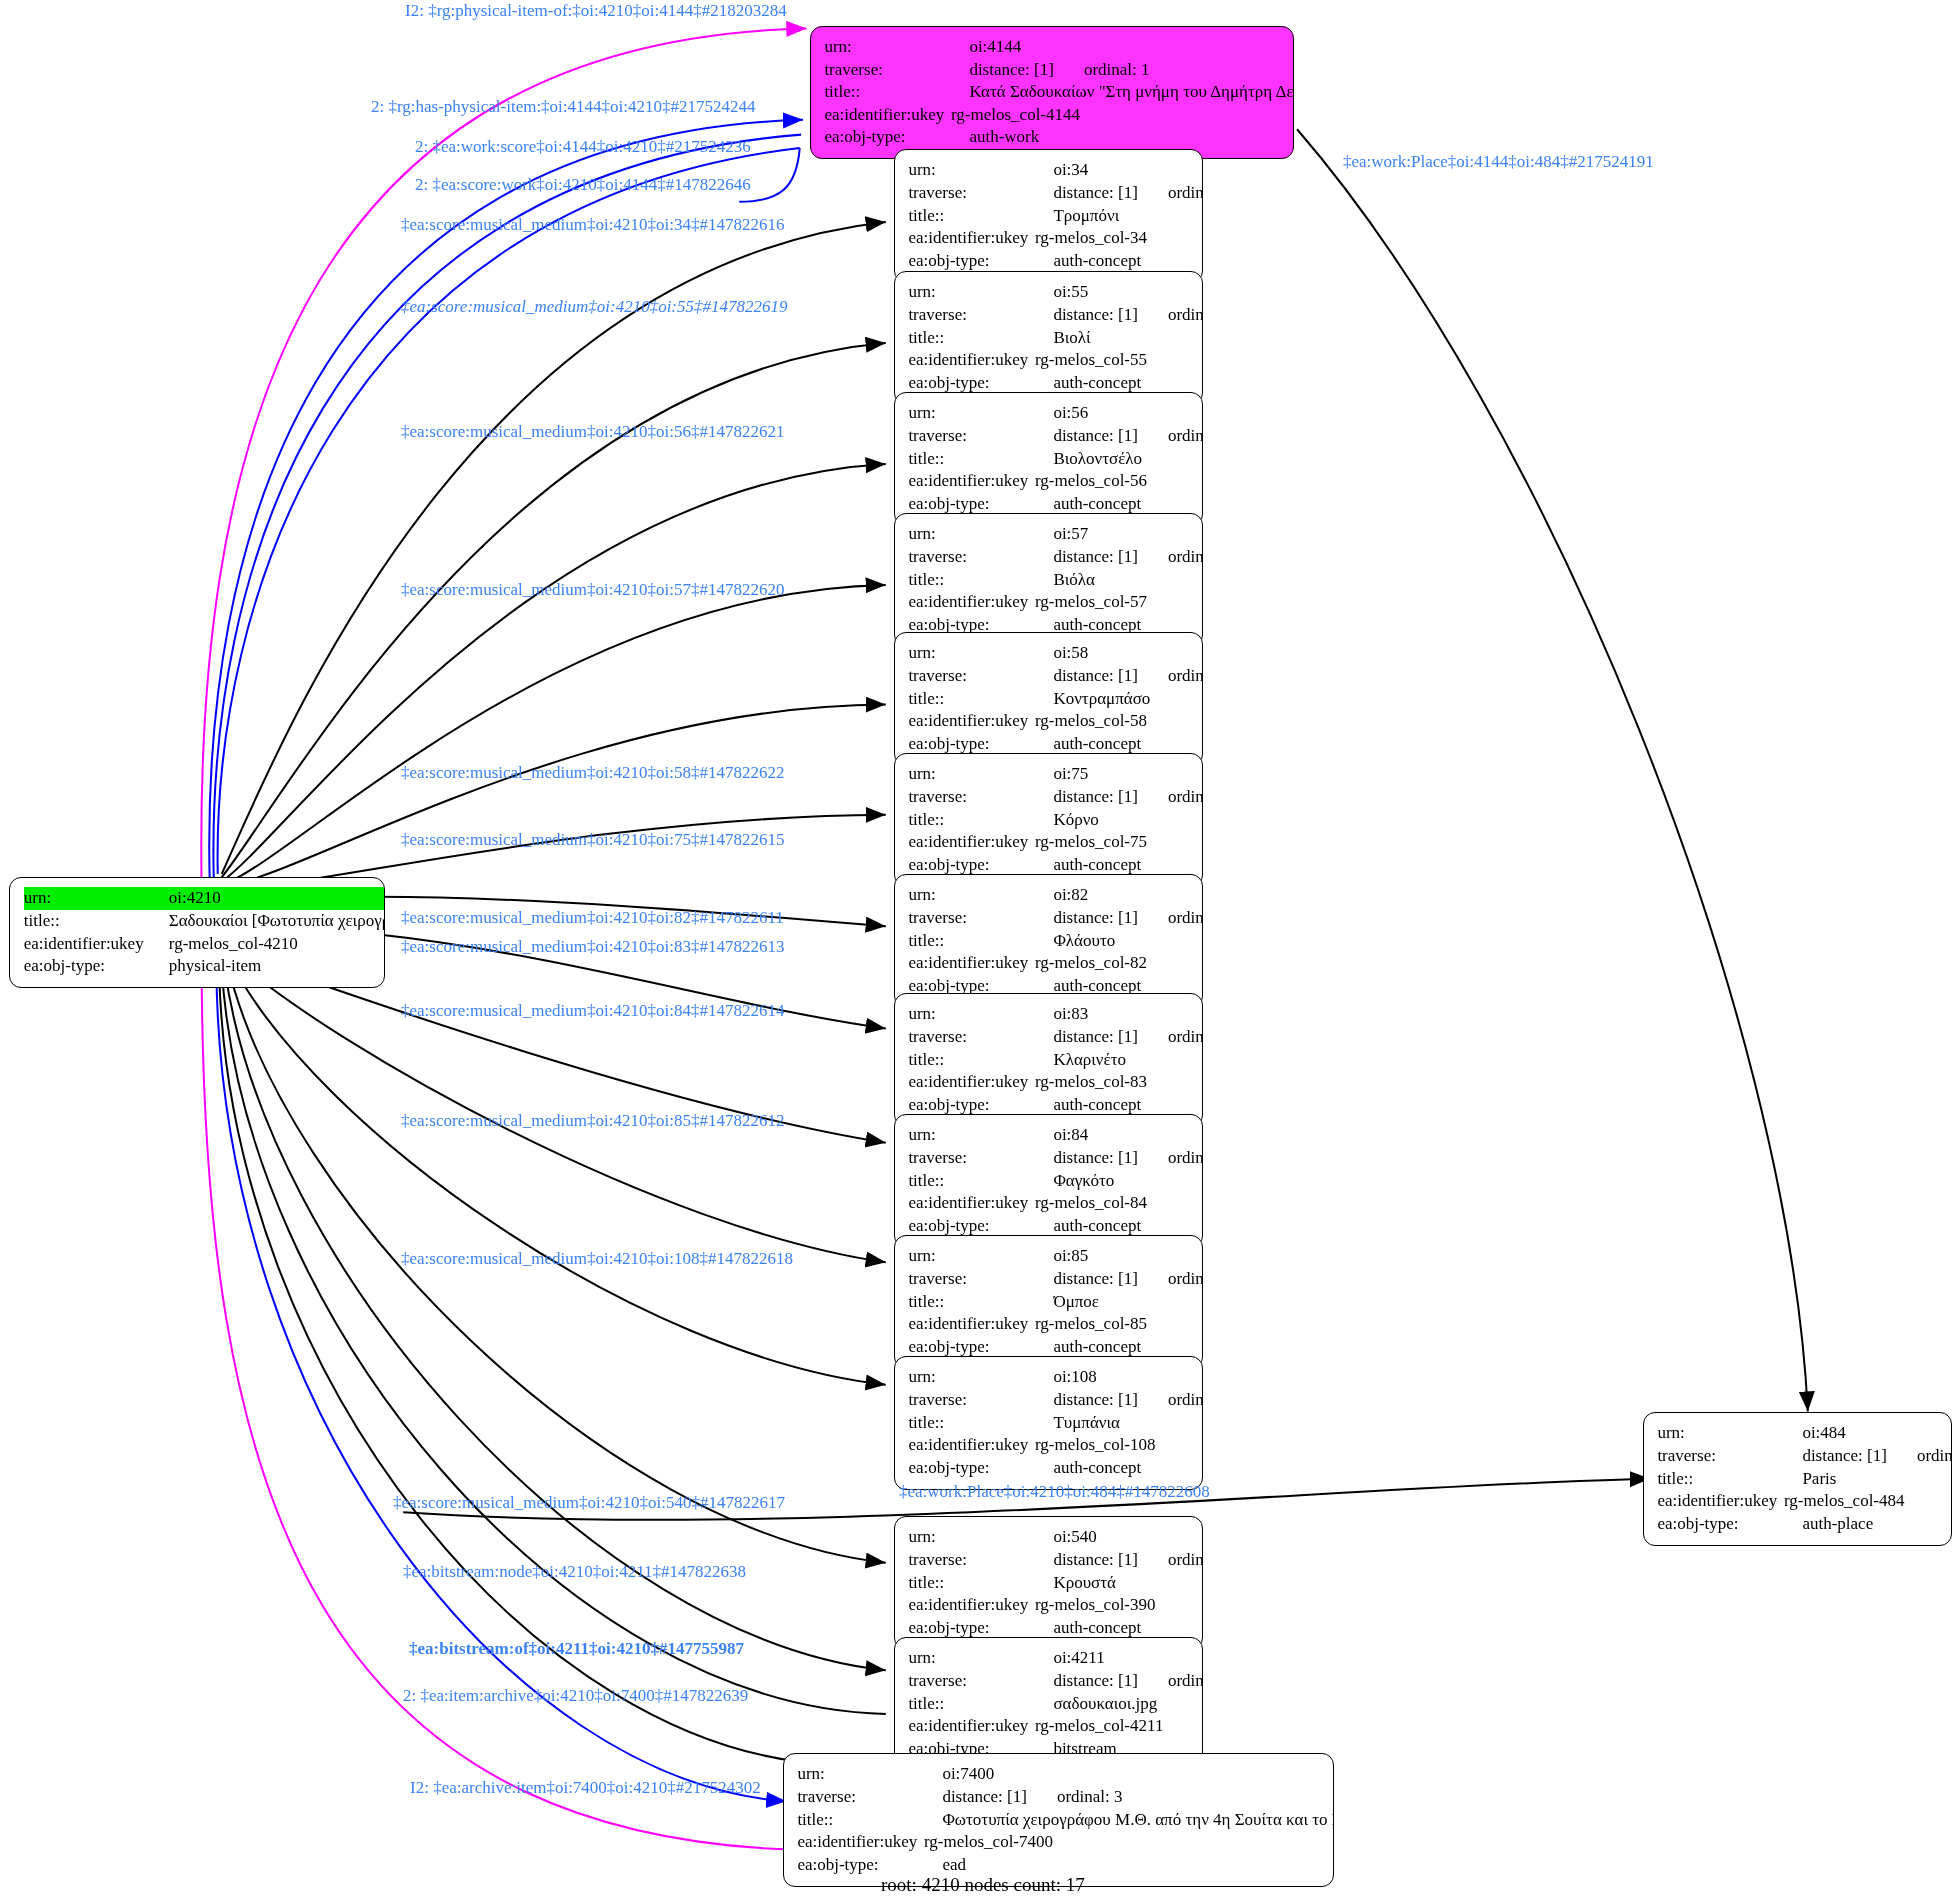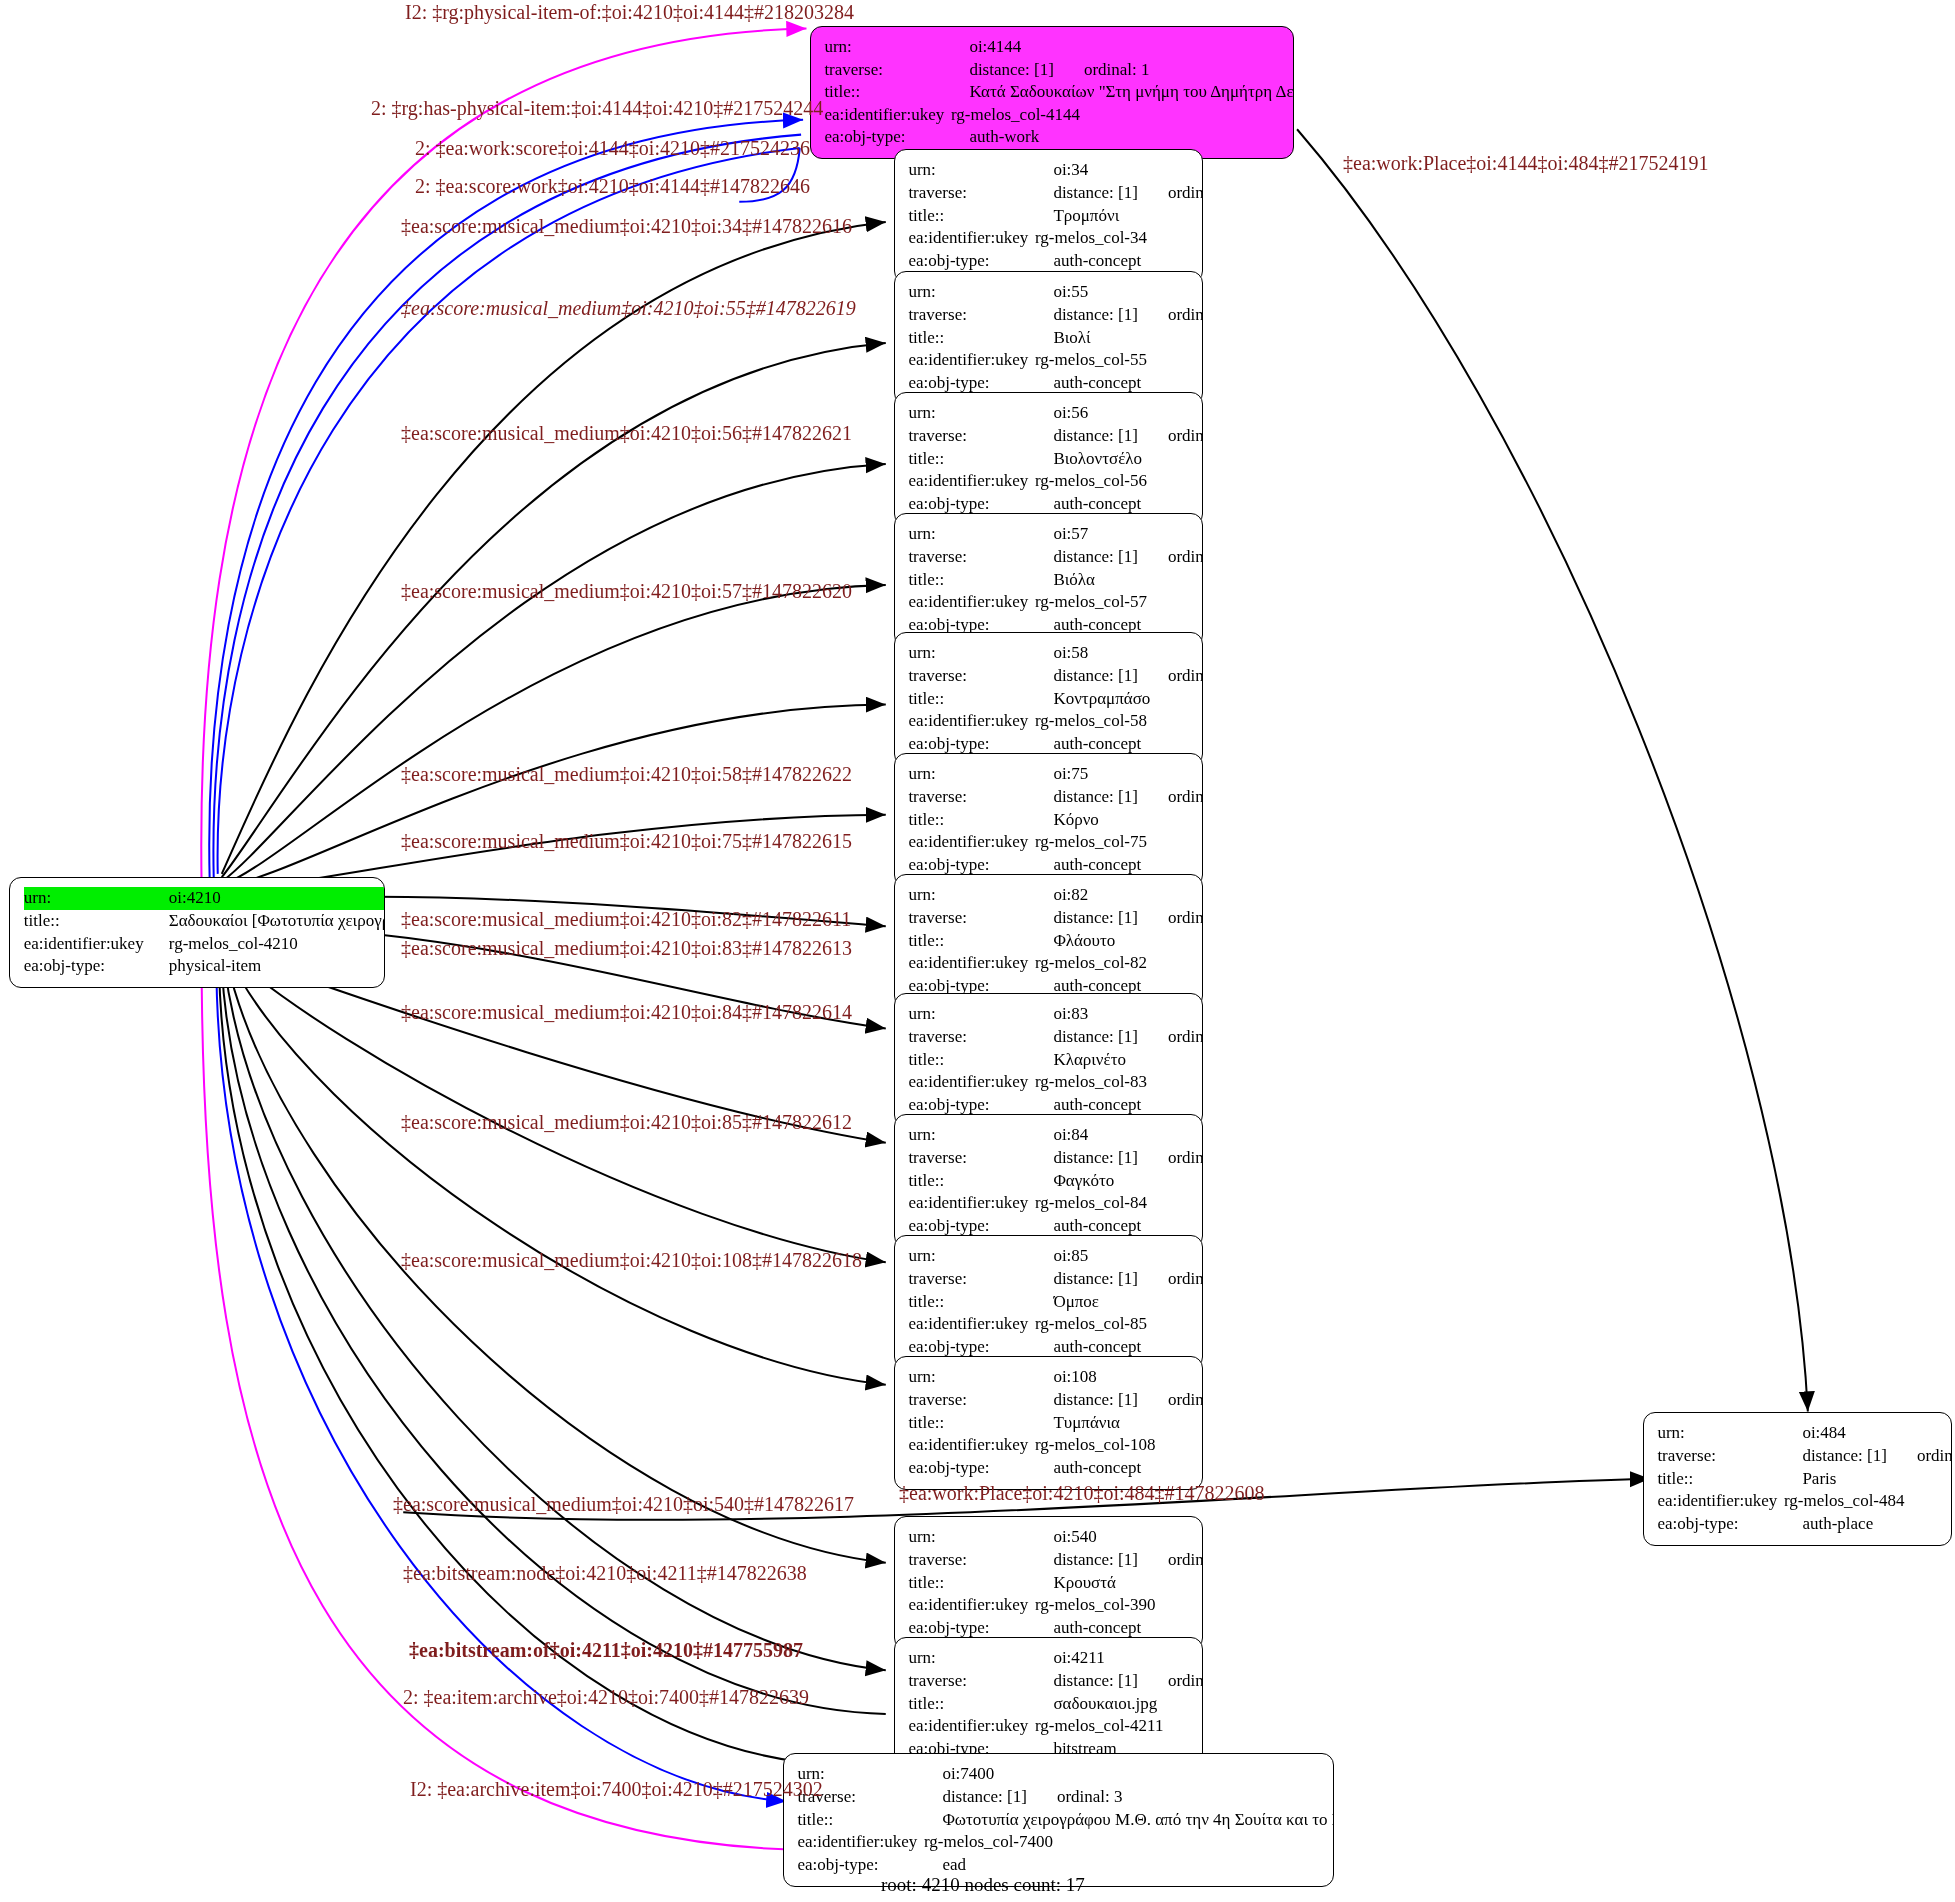--- a/index.html
+++ b/index.html
@@ -38,23 +38,23 @@
   .node.kv-wide .k{width:145px;}
   .node.kv-wide .v{width:auto;}
   .node .row.ident .k{width:auto;padding-right:6.7px;}
   .node .rowhl{display:flex;white-space:nowrap;}
   .node .rowhl .k{width:145px;background:#00ee00;}
   .node .rowhl .v{background:#00ee00;padding-right:242px;}
   .trav .d{display:inline-block;}
   .trav .o{display:inline-block;padding-left:30px;text-align:right;}
   .edge-label{
     position:absolute;
-    font-size:20px;
+    font-size:17px;
     white-space:nowrap;
-    color:#7f1d1d;
+    color:#3b82f6;
     line-height:1;
   }
   .caption{
     position:absolute;
     font-size:19px;
     white-space:nowrap;
   }
 </style>
 </head>
 <body>

